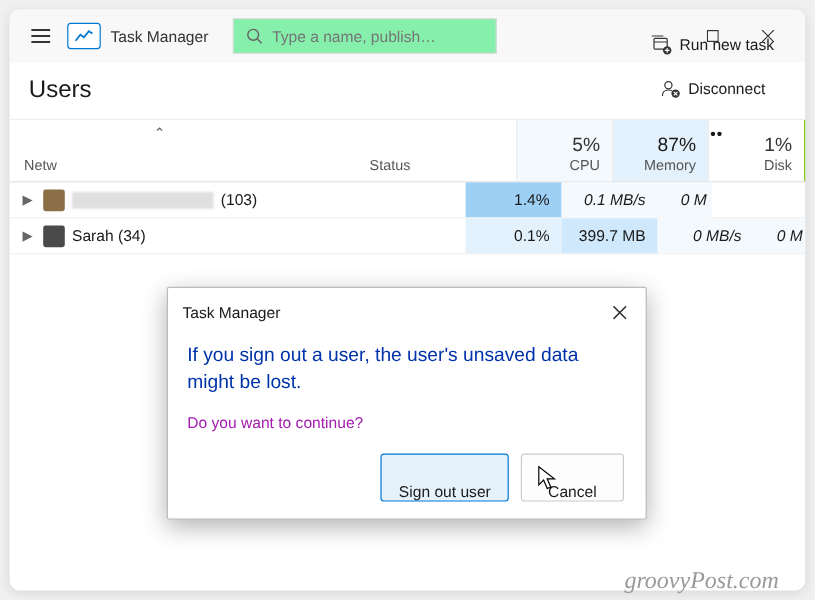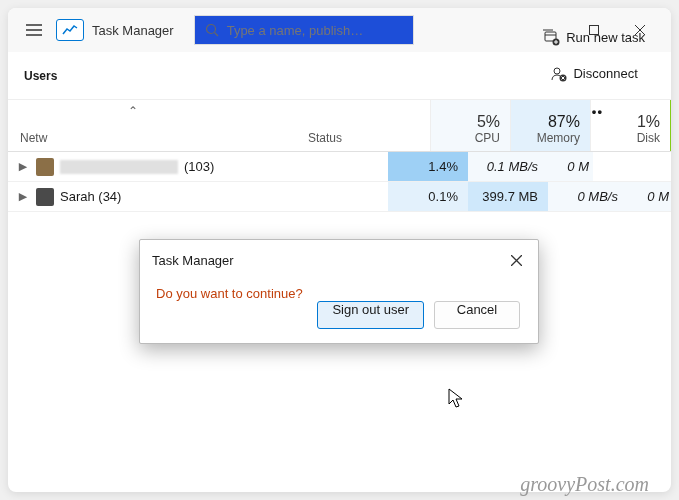--- a/index.html
+++ b/index.html
@@ -2,26 +2,26 @@
 <html><head>
 <meta charset="utf-8">
 <style>
 * { box-sizing: border-box; margin: 0; padding: 0; }
 body { font-family: "Segoe UI", sans-serif; font-size: 13px; color: #1a1a1a; background: #f0f0f0; width: 679px; height: 500px; overflow: hidden; position: relative; }
 .window { position: absolute; top: 8px; left: 8px; width: 663px; height: 484px; background: #fff; border-radius: 8px; box-shadow: 0 2px 10px rgba(0,0,0,0.1); overflow: hidden; }
 .titlebar { display: flex; align-items: center; height: 44px; padding: 0 8px; background: #f8f8f8; }
 .hamburger { width: 36px; height: 36px; display: flex; align-items: center; justify-content: center; cursor: pointer; border-radius: 4px; }
 .app-icon { width: 28px; height: 22px; margin: 0 8px 0 4px; display: flex; align-items: center; justify-content: center; background: #fff; border: 1px solid #0078d4; border-radius: 3px; }
 .app-title { font-size: 13px; color: #333; margin-right: 20px; }
-.searchbox { flex: 0 0 210px; height: 30px; border: 1px solid #ddd; border-radius: 0; background: #1d4ed8; display: flex; align-items: center; padding: 0 10px; }
+.searchbox { flex: 0 0 210px; height: 30px; border: 1px solid #ddd; border-radius: 0; background: #86efac; display: flex; align-items: center; padding: 0 10px; }
 .searchbox input { border: none; outline: none; flex: 1; font-size: 13px; background: transparent; }
 .win-controls { margin-left: auto; display: flex; }
 .win-btn { width: 46px; height: 32px; display: flex; align-items: center; justify-content: center; cursor: pointer; }
 .toolbar { display: flex; align-items: center; height: 48px; padding: 0 16px; border-bottom: 1px solid #eee; }
-.page-title { font-size: 12px; font-weight: 700; }
+.page-title { font-size: 20px; font-weight: 400; }
 .toolbar-actions { margin-left: auto; display: flex; gap: 8px; align-items: center; flex-direction: column; }
 .toolbar-btn { display: flex; align-items: center; gap: 6px; padding: 6px 10px; border-radius: 4px; cursor: pointer; font-size: 13px; }
 .more-btn { width: 32px; height: 32px; display: flex; align-items: center; justify-content: center; cursor: pointer; border-radius: 4px; font-weight: bold; letter-spacing: 1px; }
 .table { width: 100%; }
 .thead { display: flex; height: 52px; border-bottom: 1px solid #e0e0e0; font-size: 12px; color: #555; }
 .col-user { flex: 0 0 250px; display: flex; flex-direction: column; justify-content: flex-end; padding: 0 12px 6px; position: relative; }
 .col-status { flex: 0 0 130px; display: flex; align-items: flex-end; padding: 0 8px 6px; margin-left: 42px; }
 .col-num { flex: 0 0 80px; display: flex; flex-direction: column; align-items: flex-end; justify-content: flex-end; padding: 0 10px 6px; border-left: 1px solid #eee; }
 .col-num .pct { font-size: 16px; color: #333; }
 .col-num.high .pct { color: #1a1a1a; }
@@ -40,23 +40,23 @@
 .heat-med { background: #cfe8fb; }
 .heat-lo { background: #e3f1fc; }
 .heat-vl { background: #f4f9fd; font-style: italic; }
 .thead .col-num.th-cpu { background: #f4f9fd; }
 .thead .col-num.th-mem { background: #e3f1fc; }
 .dialog { position: absolute; top: 239px; left: 139px; width: 400px; background: #fff; border: 1px solid #bbb; border-radius: 2px; box-shadow: 0 6px 20px rgba(0,0,0,0.3); }
 .dlg-title { display: flex; align-items: center; justify-content: space-between; padding: 8px 10px 6px 12px; font-size: 13px; }
 .dlg-close { width: 24px; height: 24px; display: flex; align-items: center; justify-content: center; cursor: pointer; }
 .dlg-body { padding: 8px 16px 14px; }
 .dlg-main { color: #0033aa; font-size: 16px; line-height: 1.4; margin-bottom: 14px; }
-.dlg-sub { font-size: 13px; color: #c2410c; }
+.dlg-sub { font-size: 13px; color: #a21caf; margin-bottom: 18px; }
 .dlg-buttons { display: flex; justify-content: flex-end; gap: 10px; padding-right: 2px; }
-.dlg-btn { min-width: 86px; height: 28px; border: 1px solid #ccc; background: #fdfdfd; border-radius: 3px; cursor: pointer; font-size: 13px; display: flex; align-items: flex-start; justify-content: center; padding: 0 14px; }
+.dlg-btn { min-width: 86px; height: 40px; border: 1px solid #ccc; background: #fdfdfd; border-radius: 3px; cursor: pointer; font-size: 13px; display: flex; align-items: flex-end; justify-content: center; padding: 0 14px; }
 .dlg-btn.primary { border: 1.5px solid #0078d4; background: #e5f1fb; }
 .cursor { position: absolute; top: 388px; left: 448px; pointer-events: none; }
 .watermark { position: absolute; bottom: 4px; right: 30px; font-style: italic; font-family: Georgia, serif; color: #999; font-size: 20px; }
 svg { display: block; }
 </style>
 </head>
 <body>
 
 <div class="window">
 
@@ -183,20 +183,21 @@
 <div class="dialog">
   <div class="dlg-title">
     <span>Task Manager</span>
     <div class="dlg-close">
       <svg width="11" height="11">
           <path d="M0 0l11 11M11 0L0 11" stroke="#333" stroke-width="1.3"></path>
         </svg>
     </div>
   </div>
   <div class="dlg-body">
+    <div class="dlg-main">If you sign out a user, the user's unsaved data might be lost.</div>
     <div class="dlg-sub">Do you want to continue?</div>
     <div class="dlg-buttons">
       <div class="dlg-btn primary">
           <span>Sign out user</span>
         </div>
       <div class="dlg-btn">
           <span>Cancel</span>
         </div>
     </div>
   </div>

